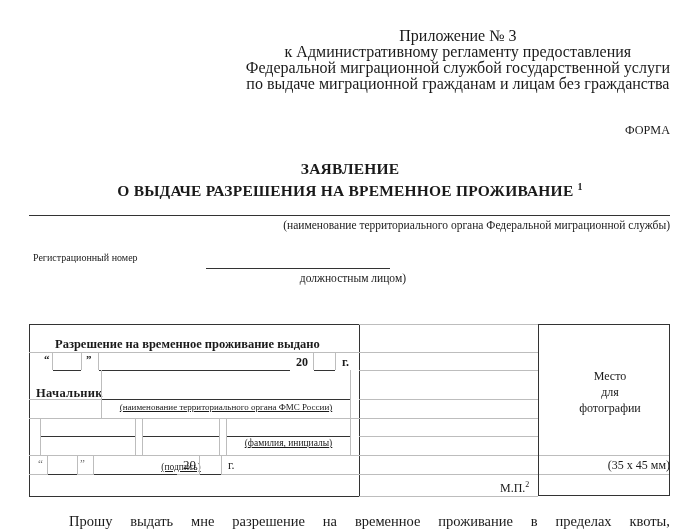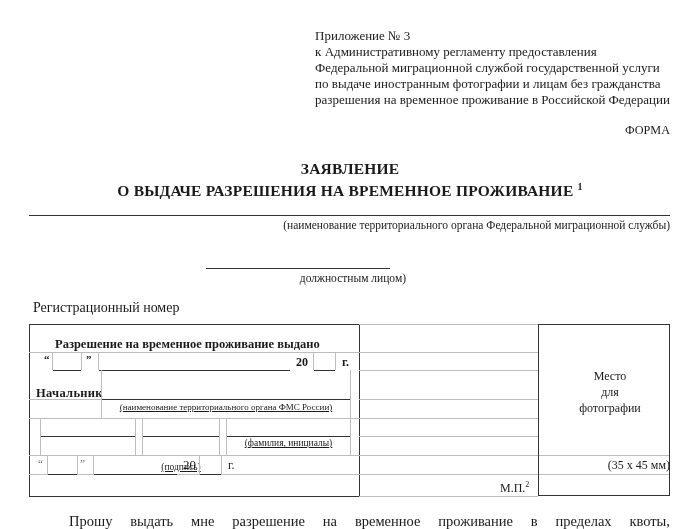--- a/index.html
+++ b/index.html
@@ -3,36 +3,36 @@
 <meta charset="utf-8">
 <style>
   html, body { margin: 0; padding: 0; }
   body {
     width: 700px; height: 529px; overflow: hidden; position: relative;
     background: #ffffff; color: #1a1a1a;
     font-family: "Liberation Serif", "DejaVu Serif", serif;
   }
   .abs { position: absolute; }
   .appendix {
-    position: absolute; right: 30px; top: 28px; text-align: left;
-    font-size: 13px; line-height: 16px;
+    position: absolute; right: 30px; top: 28px; text-align: center;
+    font-size: 16px; line-height: 16px;
   }
   .forma { position: absolute; right: 30px; top: 123px; font-size: 12.2px; }
   .title {
     position: absolute; left: 0; width: 700px; text-align: center;
     font-weight: bold; font-size: 15.5px; letter-spacing: 0.2px;
   }
   .title sup { font-size: 10px; font-weight: bold; vertical-align: 6px; }
   .hline { position: absolute; height: 0; border-top: 1px solid #333; }
   .gline { position: absolute; height: 0; border-top: 1px solid #bdbdbd; }
   .vline { position: absolute; width: 0; border-left: 1px solid #333; }
   .gvline { position: absolute; width: 0; border-left: 1px solid #bdbdbd; }
   .caption { font-size: 11.5px; text-align: right; position: absolute; }
   .small { font-size: 9px; position: absolute; text-align: center; text-decoration: underline; }
-  .regnum { position: absolute; left: 33px; top: 252px; font-size: 14px; margin-top: 48px; }
+  .regnum { position: absolute; left: 33px; top: 252px; font-size: 10px; }
   .cell-text { position: absolute; font-size: 12px; }
   .bold { font-weight: bold; }
   .quote { position: absolute; font-size: 11px; font-weight: bold; }
   .photo-box {
     position: absolute; left: 538px; top: 324px; width: 132px; height: 172px;
     border: 1px solid #333; box-sizing: border-box;
   }
   .photo-text {
     position: absolute; left: 538px; top: 368px; width: 144px;
     text-align: center; font-size: 12px; line-height: 16px;
@@ -43,22 +43,21 @@
     text-indent: 40px; line-height: 18px;
   }
 </style>
 </head>
 <body>
 
 <div class="appendix">
   <div>Приложение № 3</div>
   <div>к Административному регламенту предоставления</div>
   <div>Федеральной миграционной службой государственной услуги</div>
-  <div>по выдаче иностранным фотографии и лицам без гражданства</div>
-  <div>разрешения на временное проживание в Российской Федерации</div>
+  <div>по выдаче миграционной гражданам и лицам без гражданства</div>
 </div>
 <div class="forma">ФОРМА</div>
 
 <div class="title" style="top:160px;">ЗАЯВЛЕНИЕ</div>
 <div class="title" style="top:181px;">
   <span>О ВЫДАЧЕ РАЗРЕШЕНИЯ НА ВРЕМЕННОЕ ПРОЖИВАНИЕ</span>
   <sup>1</sup>
 </div>
 
 <div class="hline" style="left:29px; width:641px; top:215px;"></div>

